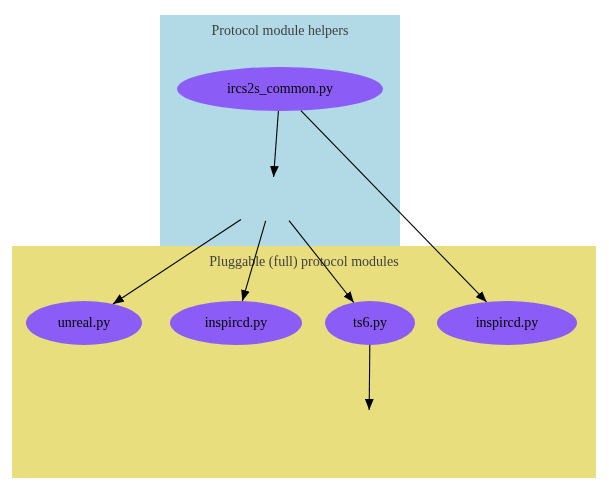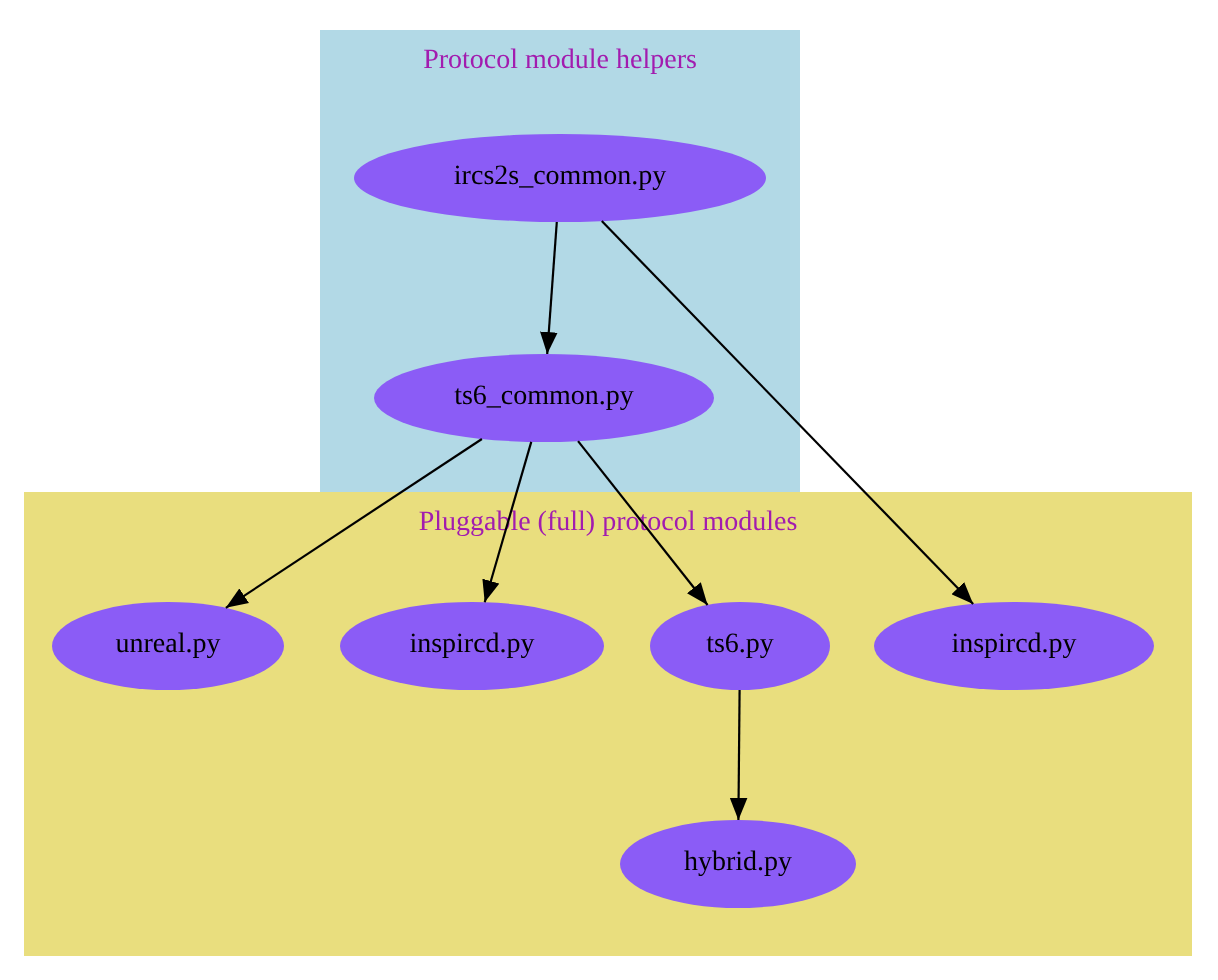--- a/index.html
+++ b/index.html
@@ -18,21 +18,21 @@
   .cluster {
     position: absolute;
   }
   .cluster-label {
     position: absolute;
     top: 8px;
     left: 0;
     width: 100%;
     text-align: center;
     font-size: 14px;
-    color: #a21caf;
+    color: #404040;
     white-space: nowrap;
   }
   .node {
     position: absolute;
     background: #8b5cf6;
     border-radius: 50%;
     display: flex;
     align-items: center;
     justify-content: center;
     font-size: 14px;
@@ -62,31 +62,29 @@
   <div class="cluster" style="left: 160px; top: 15px; width: 240px; height: 231px; background: rgb(178, 217, 230);">
     <div class="cluster-label">Protocol module helpers</div>
   </div>
 
   <div class="cluster" style="left: 12px; top: 246px; width: 584px; height: 232px; background: rgb(233, 222, 126);">
     <div class="cluster-label">Pluggable (full) protocol modules</div>
   </div>
 
   <div class="node" style="left:177px; top:67px; width:206px; height:44px;">ircs2s_common.py</div>
 
-  <div class="node" style="left:187px; top:177px; width:170px; height:44px;">ts6_common.py</div>
 
   <div class="node" style="left:170px; top:301px; width:132px; height:44px;">inspircd.py</div>
 
   <div class="node" style="left:26px; top:301px; width:116px; height:44px;">unreal.py</div>
 
   <div class="node" style="left:325px; top:301px; width:90px; height:44px;">ts6.py</div>
 
   <div class="node" style="left:437px; top:301px; width:140px; height:44px;">inspircd.py</div>
 
-  <div class="node" style="left:310px; top:410px; width:118px; height:44px;">hybrid.py</div>
 
   <svg id="edge-layer" xmlns="http://www.w3.org/2000/svg">
     <defs>
       <marker id="arrowhead" viewBox="0 0 10 8" markerUnits="userSpaceOnUse" markerWidth="11" markerHeight="9" refX="10" refY="4" orient="auto">
         <path d="M0,0 L10,4 L0,8 z" fill="#000000"></path>
       </marker>
     </defs>
   <line x1="278.4001930087125" y1="110.99734613020337" x2="273.599716615098" y2="177.00389654240269" stroke="#000000" marker-end="url(#arrowhead)"></line>
       <line x1="300.897988342391" y1="110.54241970096689" x2="486.5858318484778" y2="301.9563200552591" stroke="#000000" marker-end="url(#arrowhead)"></line>
       <line x1="240.95020992753763" y1="219.47964877119858" x2="112.91447747082032" y2="303.9287489022249" stroke="#000000" marker-end="url(#arrowhead)"></line>

